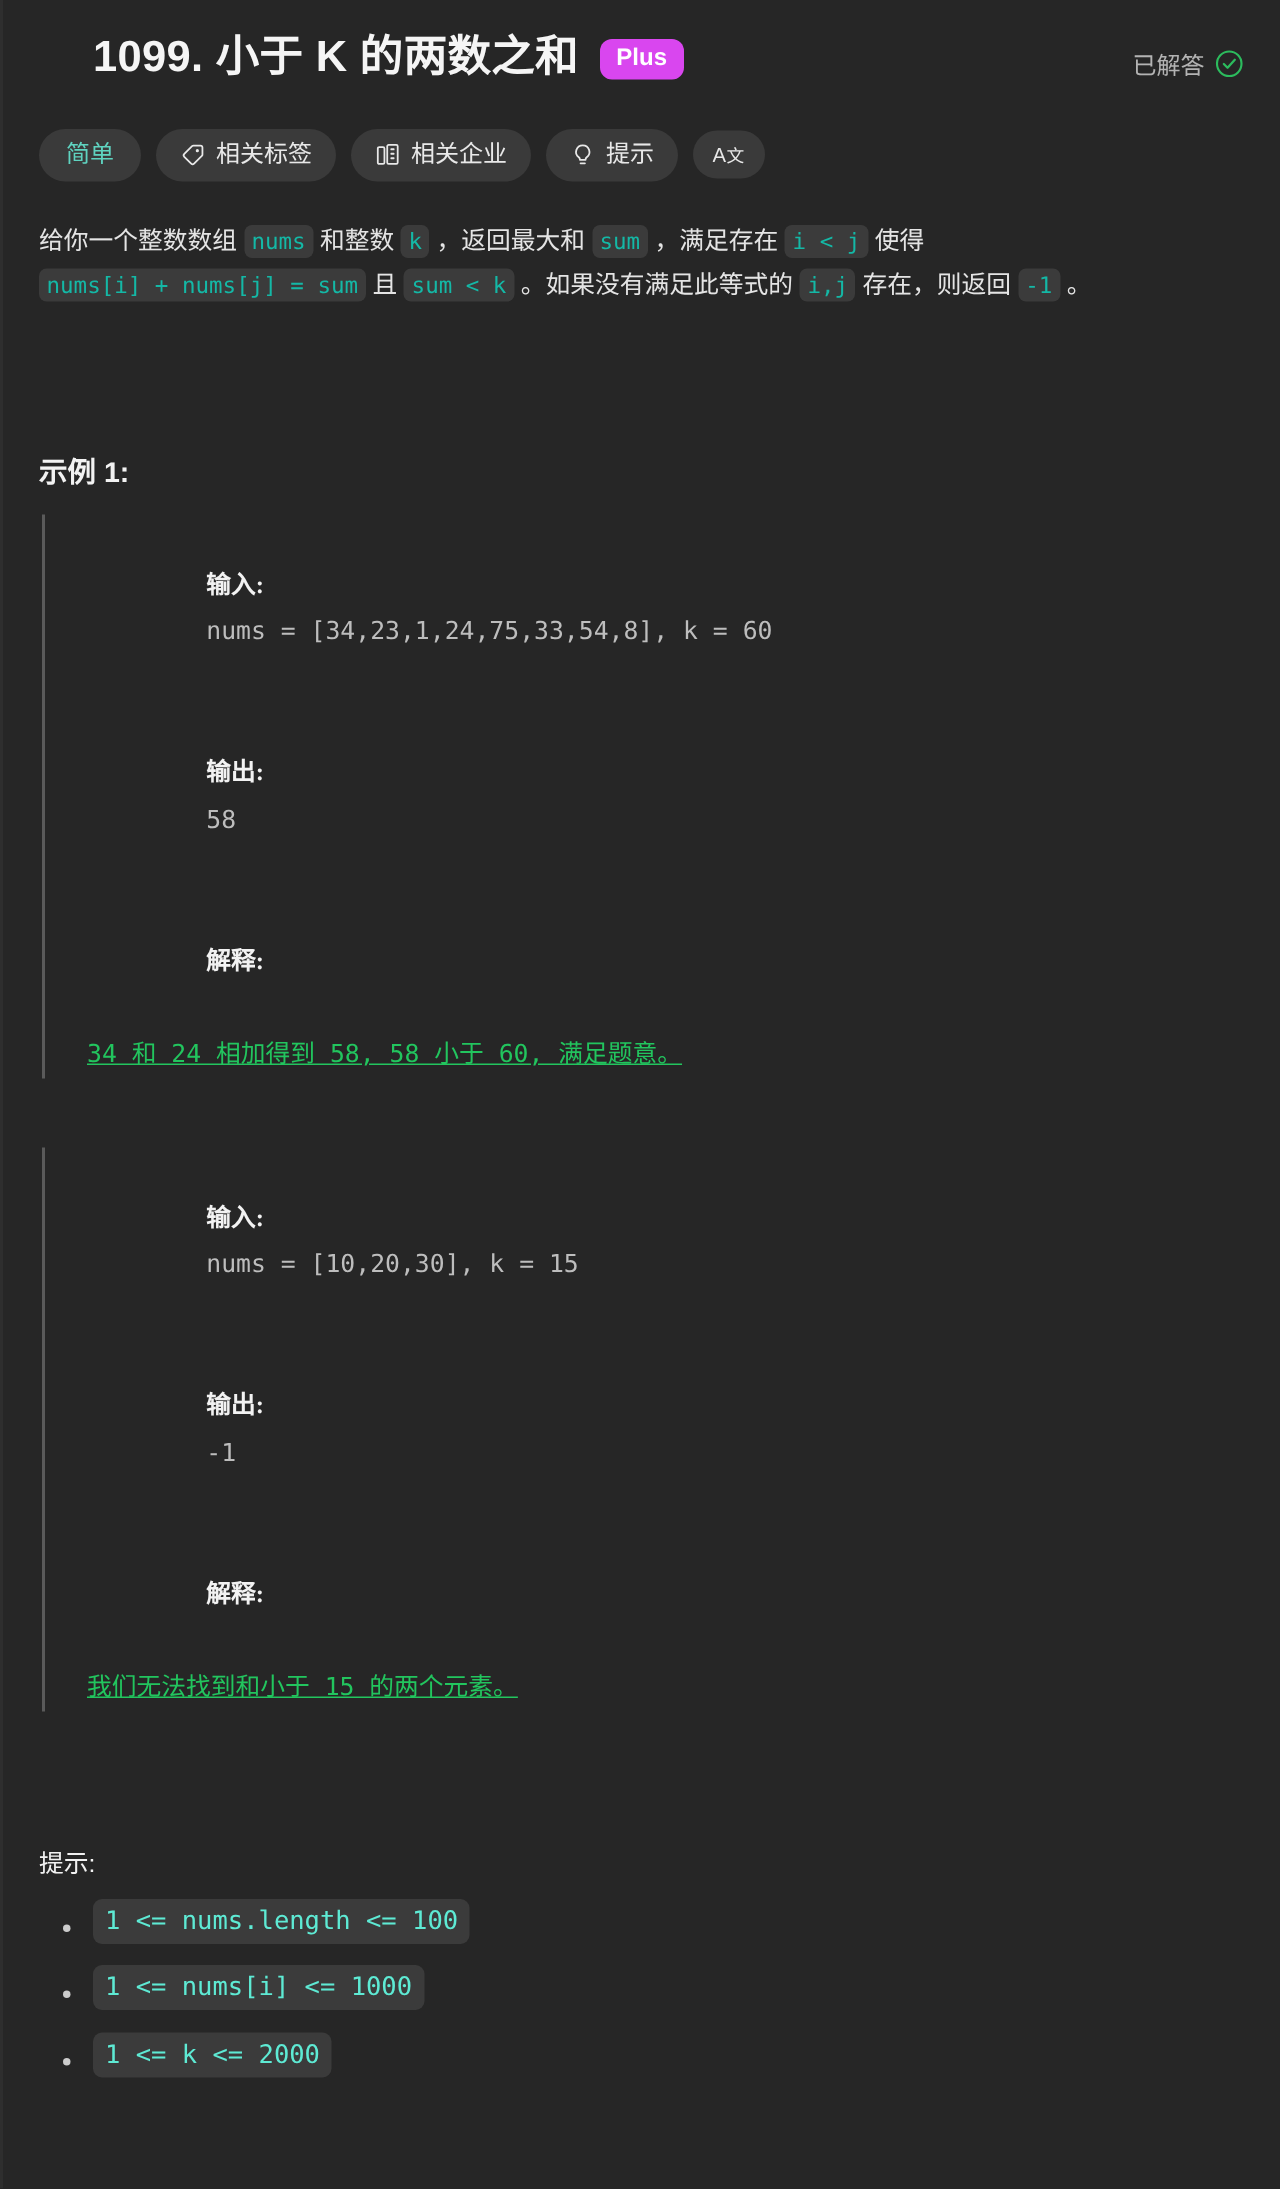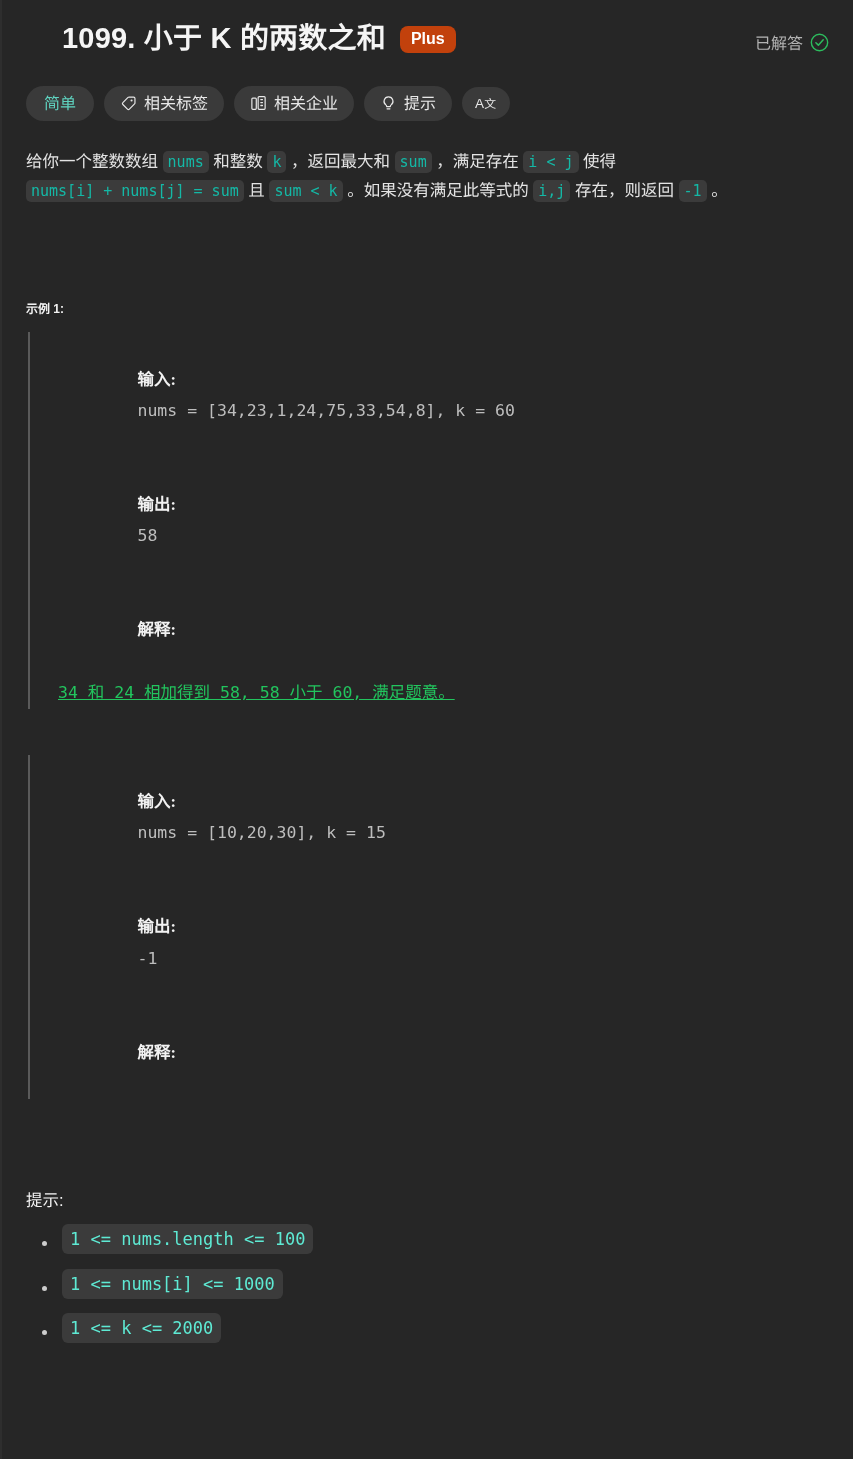--- a/index.html
+++ b/index.html
@@ -46,21 +46,21 @@
   }
   .problem-title {
     font-size: 29px;
     font-weight: 700;
     line-height: 1.3;
     color: #f5f5f5;
     letter-spacing: 0.2px;
     white-space: nowrap;
   }
   .plus-badge {
-    background: #c2410c;
+    background: #d946ef;
     color: #ffffff;
     font-size: 16px;
     font-weight: 700;
     padding: 3px 11px 4px;
     border-radius: 8px;
     line-height: 1.25;
     white-space: nowrap;
     margin-top: 2px;
   }
   .solved-wrap {
@@ -122,21 +122,21 @@
     background: #3b3b3b;
     border-radius: 5px;
     padding: 2px 5px;
     font-size: 15px;
     color: #14b8a6;
     white-space: pre;
   }
 
   
   .example-title {
-    font-size: 12px;
+    font-size: 19px;
     font-weight: 700;
     color: #f2f2f2;
     margin-top: 0;
   }
   .example-block {
     border-left: 2px solid #5a5a5a;
     padding: 0 0 0 28px;
     margin: 16px 0 0 2px;
   }
   .example-line {
@@ -295,20 +295,21 @@
         <b>输入:</b>
         <span>nums = [10,20,30], k = 15</span>
       </div>
       <div class="example-line">
         <b>输出:</b>
         <span>-1</span>
       </div>
       <div class="example-line">
         <b>解释:</b>
       </div>
+      <div class="example-expl">我们无法找到和小于 15 的两个元素。</div>
     </div>
 
     <div style="height:88px"></div>
     <div class="constraints-title">提示:</div>
     <ul class="constraints">
       <li>
         <code>1 &lt;= nums.length &lt;= 100</code>
       </li>
       <li>
         <code>1 &lt;= nums[i] &lt;= 1000</code>

